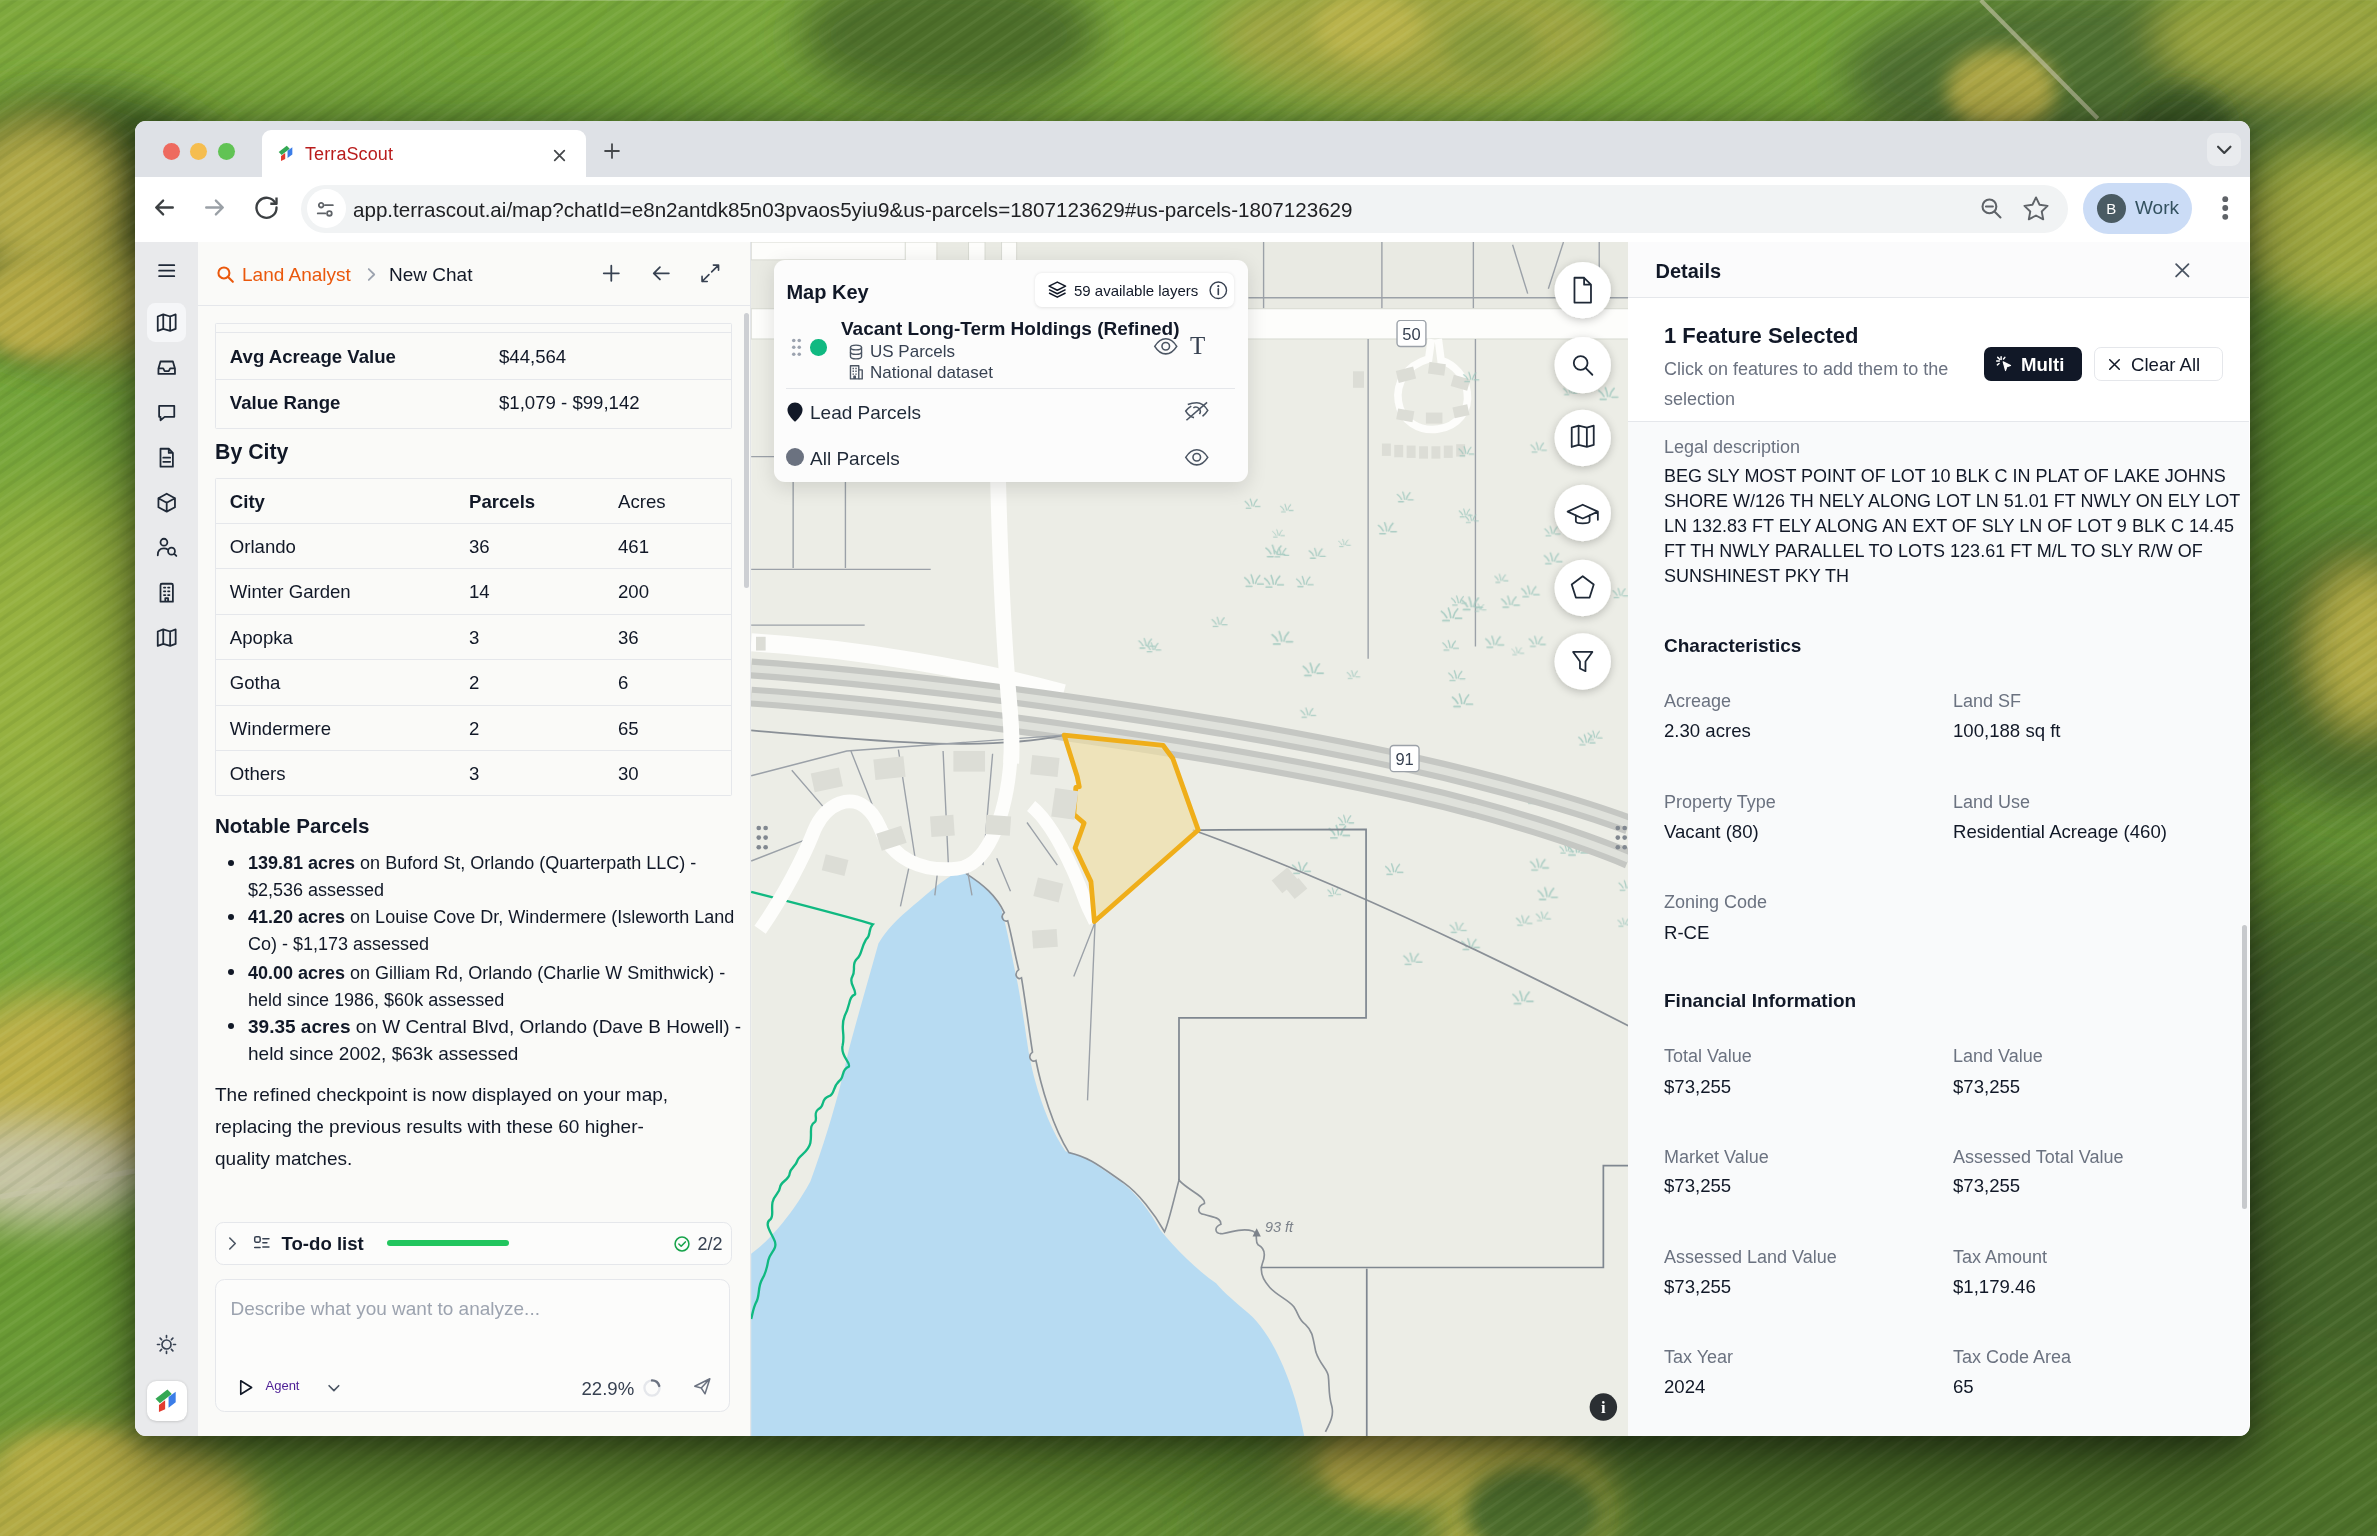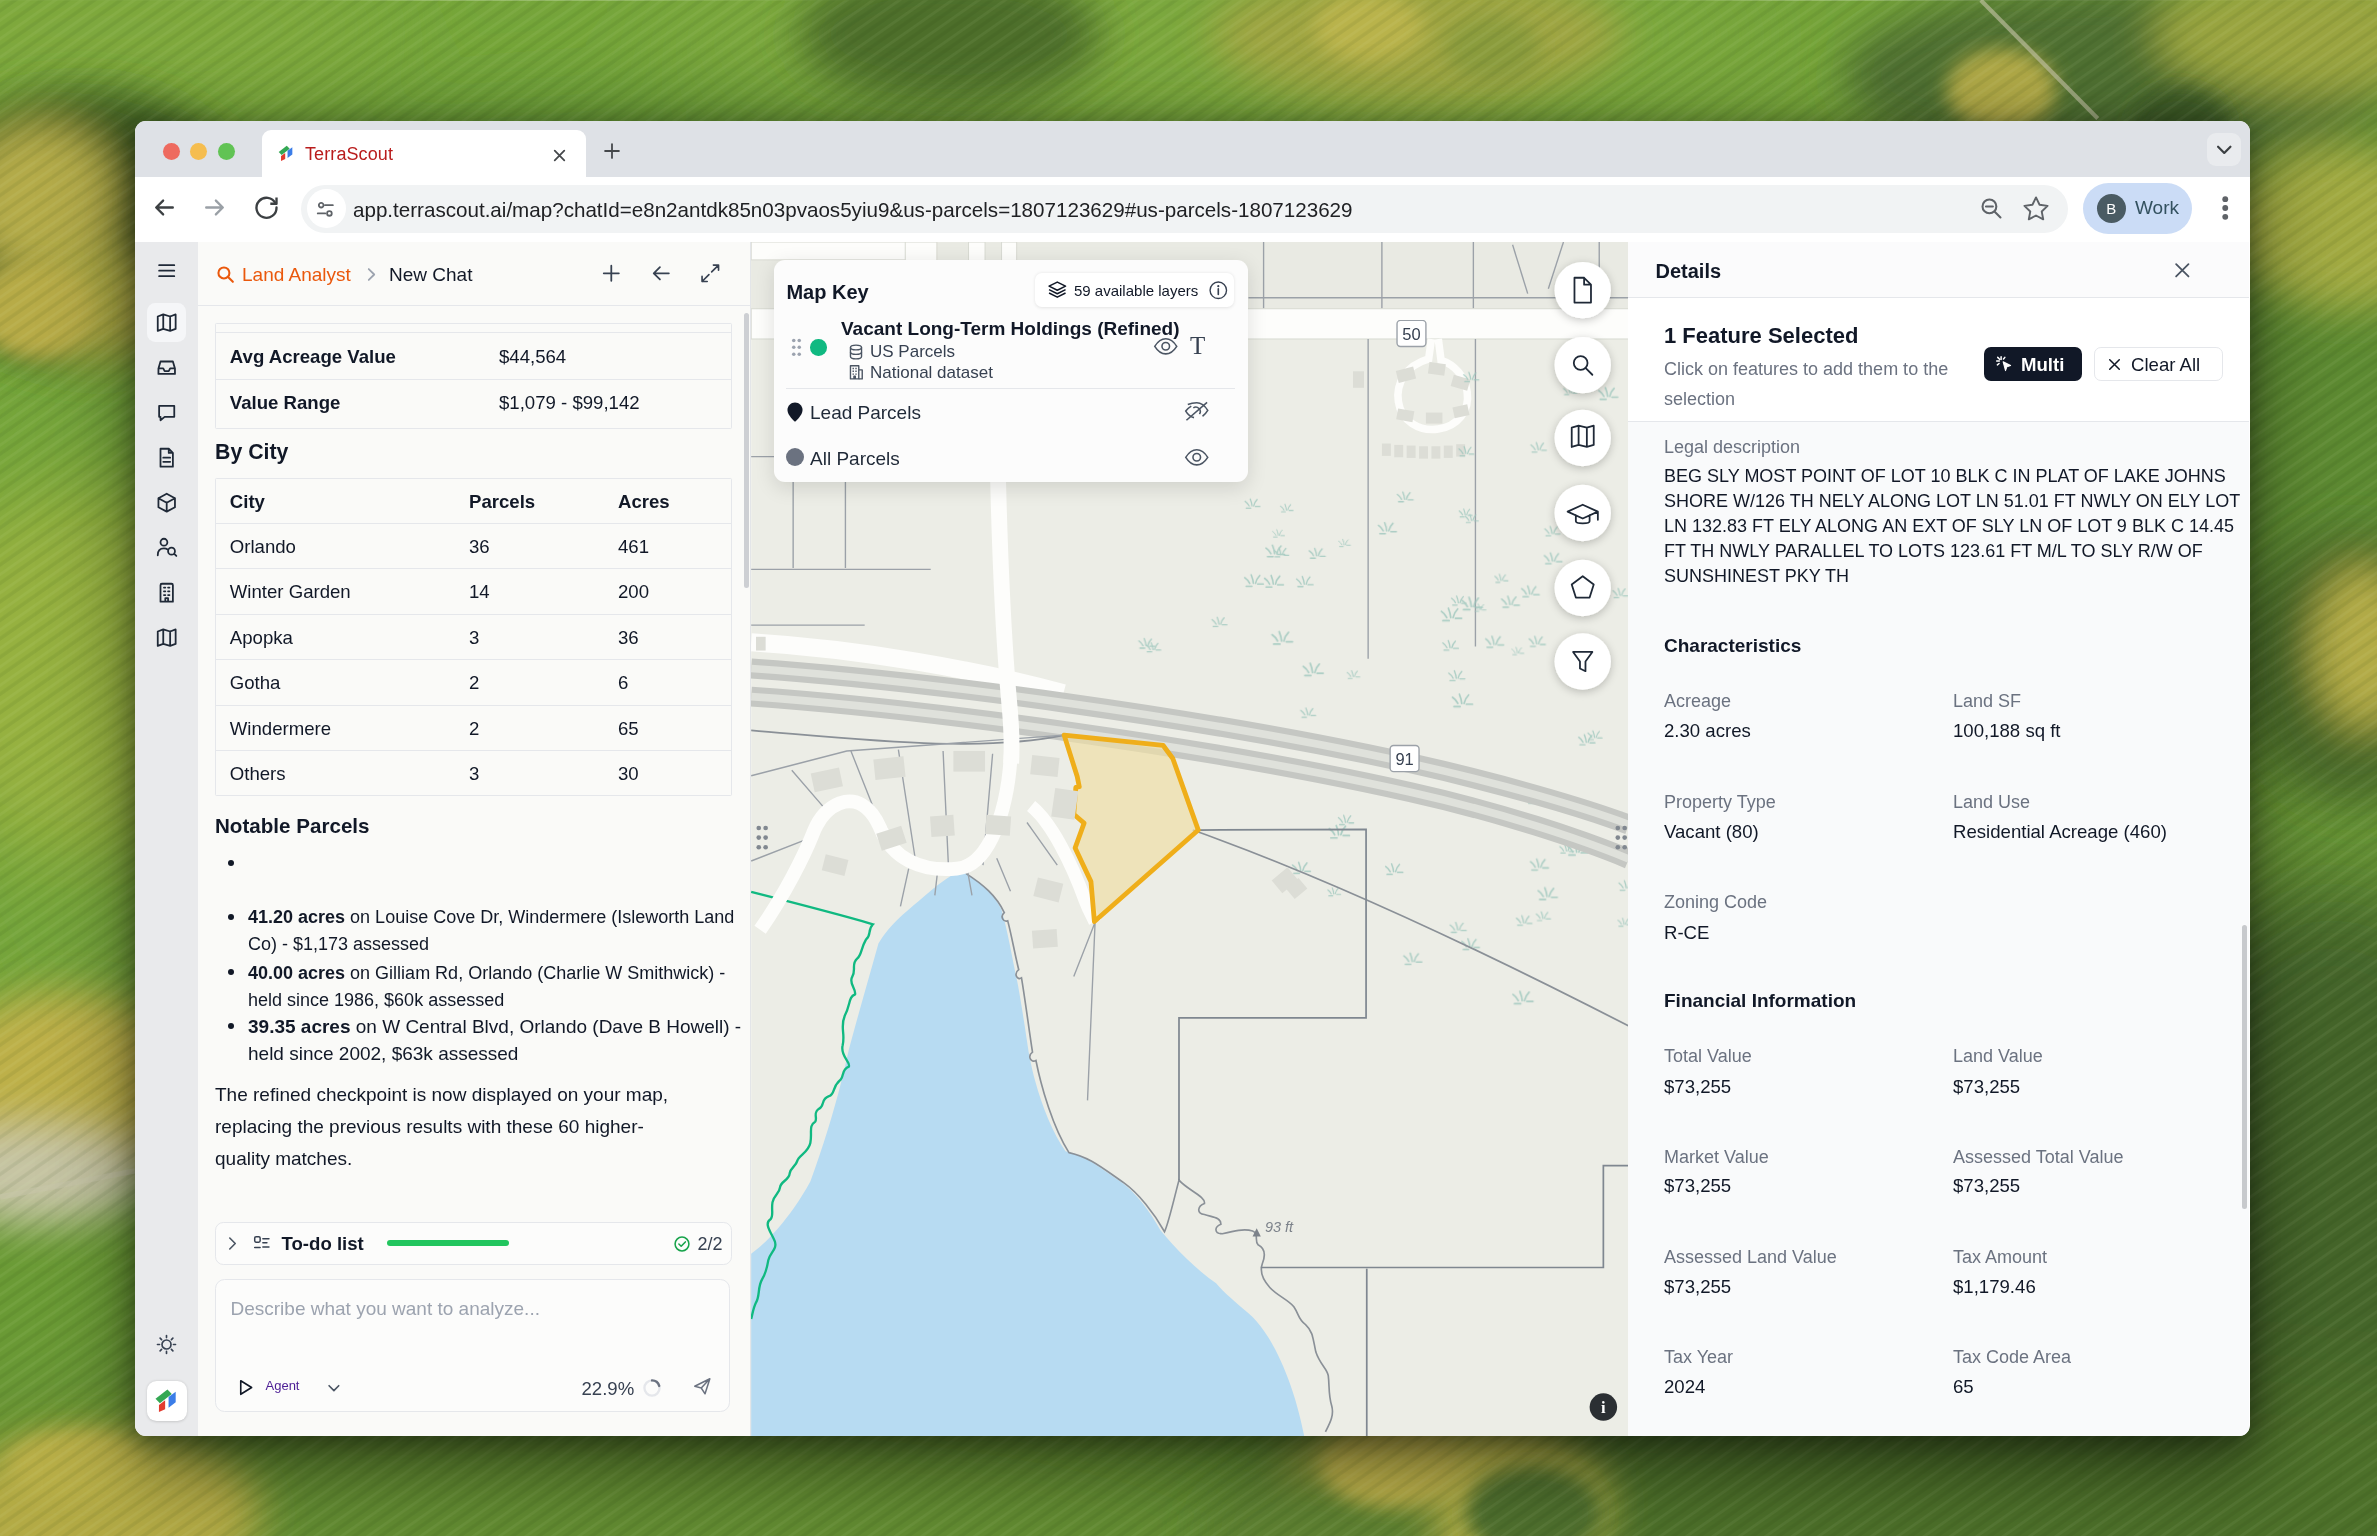--- a/index.html
+++ b/index.html
@@ -225,21 +225,21 @@
           <div class="ab" style="left:283px;top:13px;font-size:18.6px;color:#111827">$44,564</div>
         </div>
         <div class="ab" style="left:13.8px;top:68px;font-size:18.6px;font-weight:bold;color:#111827">Value Range</div>
         <div class="ab" style="left:283px;top:68px;font-size:18.6px;color:#111827">$1,079 - $99,142</div>
       </div>
       <div class="ab" style="left:17px;top:198px;font-size:21.3px;font-weight:bold;color:#111827">By City</div>
 
       <div class="ab" style="left:17px;top:236px;width:515px;height:316px;border:0.7px solid #E5E7EB;border-radius:1.4px">
         <div class="ab" style="left:13.8px;top:11.7px;font-size:18.6px;font-weight:bold;color:#111827">City</div>
         <div class="ab" style="left:253px;top:11.7px;font-size:18.6px;font-weight:bold;color:#111827">Parcels</div>
-        <div class="ab" style="left:402px;top:11.7px;font-size:18.6px;font-weight:bold;color:#111827">Acres</div>
+        <div class="ab" style="left:402px;top:11.7px;font-size:18.6px;font-weight:normal;color:#111827">Acres</div>
         <div class="ab" style="left:0;top:44px;width:515px;height:45px;border-top:0.7px solid #E5E7EB">
           <div class="ab" style="left:13.8px;top:11.7px;font-size:18.6px;color:#111827">Orlando</div>
           <div class="ab" style="left:253px;top:11.7px;font-size:18.6px;color:#111827">36</div>
           <div class="ab" style="left:402px;top:11.7px;font-size:18.6px;color:#111827">461</div>
         </div>
         <div class="ab" style="left:0;top:89px;width:515px;height:45px;border-top:0.7px solid #E5E7EB">
           <div class="ab" style="left:13.8px;top:11.7px;font-size:18.6px;color:#111827">Winter Garden</div>
           <div class="ab" style="left:253px;top:11.7px;font-size:18.6px;color:#111827">14</div>
           <div class="ab" style="left:402px;top:11.7px;font-size:18.6px;color:#111827">200</div>
         </div>
@@ -258,20 +258,21 @@
           <div class="ab" style="left:253px;top:11.7px;font-size:18.6px;color:#111827">2</div>
           <div class="ab" style="left:402px;top:11.7px;font-size:18.6px;color:#111827">65</div>
         </div>
         <div class="ab" style="left:0;top:271px;width:515px;height:45px;border-top:0.7px solid #E5E7EB">
           <div class="ab" style="left:13.8px;top:11.7px;font-size:18.6px;color:#111827">Others</div>
           <div class="ab" style="left:253px;top:11.7px;font-size:18.6px;color:#111827">3</div>
           <div class="ab" style="left:402px;top:11.7px;font-size:18.6px;color:#111827">30</div>
         </div>
       </div>
       <div class="ab" style="left:17px;top:572px;font-size:20.6px;font-weight:bold;color:#111827">Notable Parcels</div>
+      <div class="ab" style="left:50px;top:608px;width:523px;font-size:18px;color:#111827;line-height:27px"><b>139.81 acres</b> on Buford St, Orlando (Quarterpath LLC) -<br>$2,536 assessed</div>
       <div class="ab" style="left:50px;top:662px;width:523px;font-size:18px;color:#111827;line-height:27px"><b>41.20 acres</b> on Louise Cove Dr, Windermere (Isleworth Land<br>Co) - $1,173 assessed</div>
       <div class="ab" style="left:50px;top:718px;width:523px;font-size:18px;color:#111827;line-height:27px"><b>40.00 acres</b> on Gilliam Rd, Orlando (Charlie W Smithwick) -<br>held since 1986, $60k assessed</div>
       <div class="ab" style="left:50px;top:771px;width:523px;font-size:19px;color:#111827;line-height:27px"><b>39.35 acres</b> on W Central Blvd, Orlando (Dave B Howell) -<br>held since 2002, $63k assessed</div>
       <div class="bdot" style="top:618px"></div>
       <div class="bdot" style="top:672px"></div>
       <div class="bdot" style="top:727px"></div>
       <div class="bdot" style="top:781px"></div>
       <div class="ab" style="left:17px;top:837px;width:523px;font-size:19px;color:#111827;line-height:32px">The refined checkpoint is now displayed on your map,<br>replacing the previous results with these 60 higher-<br>quality matches.</div>
 
       <div class="ab" style="left:16.5px;top:980px;width:515px;height:41px;border:0.7px solid #E5E7EB;border-radius:8.3px;background:#FCFCFB">

